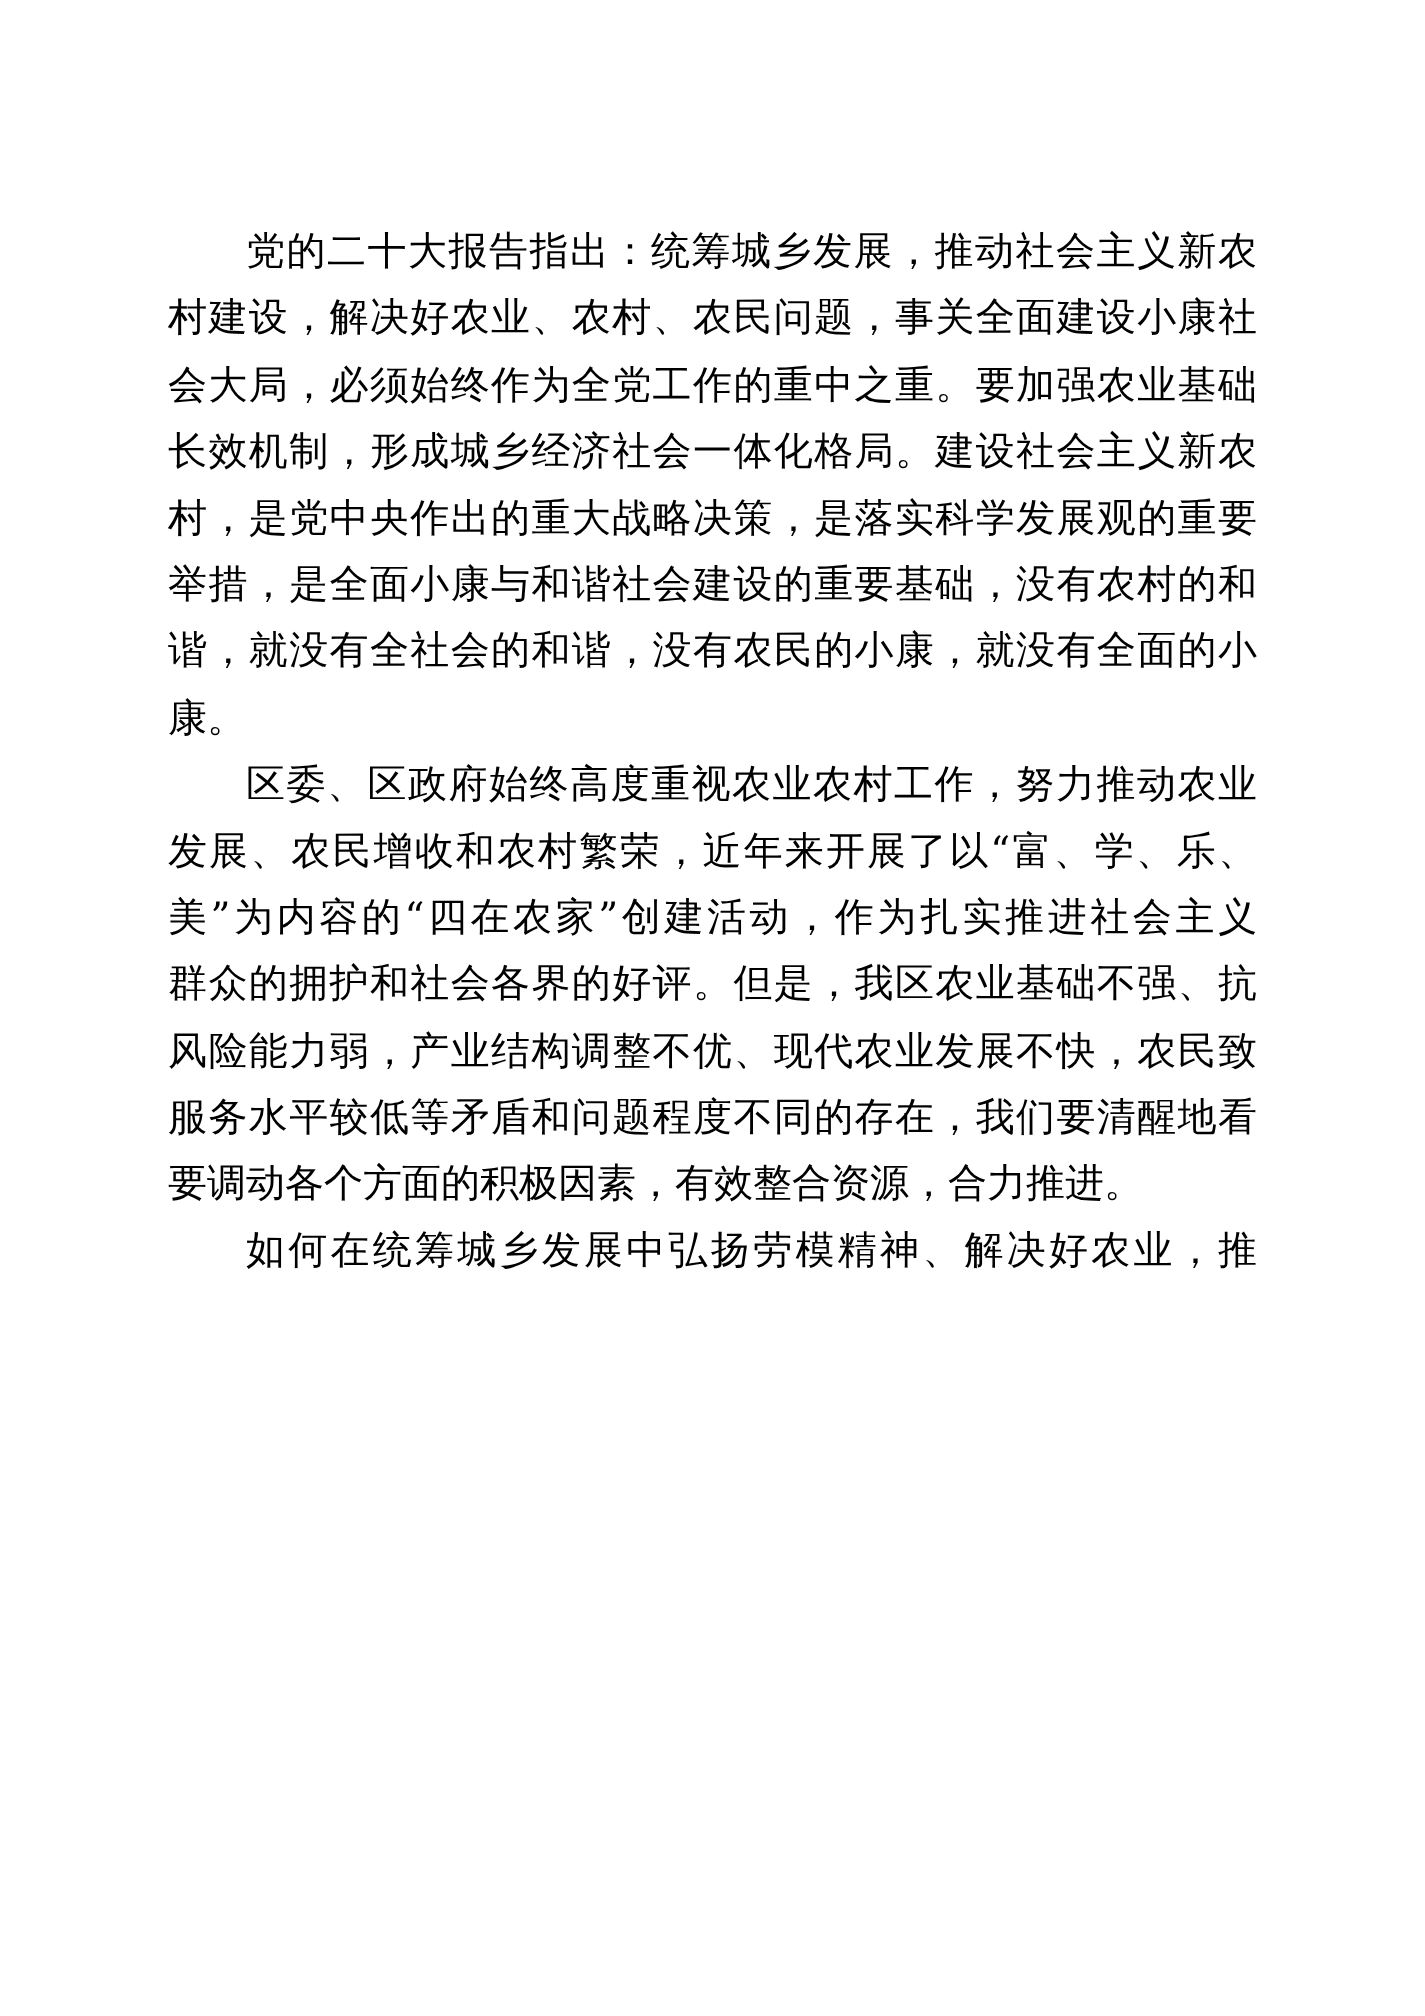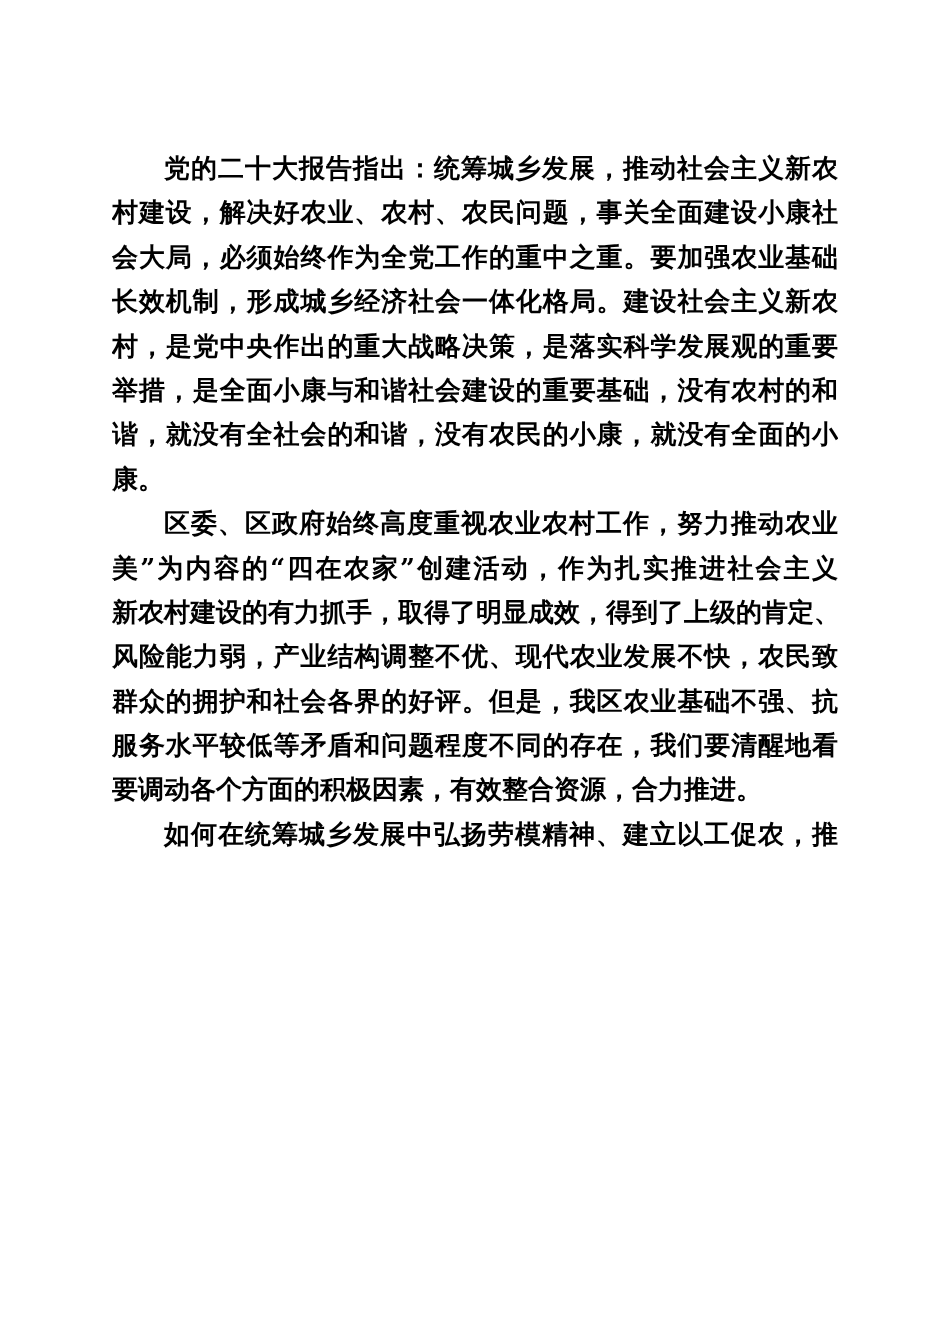--- a/index.html
+++ b/index.html
@@ -8,21 +8,20 @@
     background: #ffffff;
   }
   .page {
     position: relative;
     width: 950px;
     height: 1344px;
     background: #ffffff;
     color: #000000;
     font-family: "DejaVu Serif", serif;
     overflow: hidden;
-    font-weight: bold;
   }
   .text-block {
     position: absolute;
     left: 112px;
     top: 146px;
     width: 726px;
   }
   .paragraph {
     margin: 0;
     padding: 0;
@@ -54,24 +53,24 @@
         <div class="line">村建设，解决好农业、农村、农民问题，事关全面建设小康社</div>
         <div class="line">会大局，必须始终作为全党工作的重中之重。要加强农业基础</div>
         <div class="line">长效机制，形成城乡经济社会一体化格局。建设社会主义新农</div>
         <div class="line">村，是党中央作出的重大战略决策，是落实科学发展观的重要</div>
         <div class="line">举措，是全面小康与和谐社会建设的重要基础，没有农村的和</div>
         <div class="line">谐，就没有全社会的和谐，没有农民的小康，就没有全面的小</div>
         <div class="line para-last">康。</div>
       </div>
     <div class="paragraph">
         <div class="line first-line">区委、区政府始终高度重视农业农村工作，努力推动农业</div>
+        <div class="line">发展、农民增收和农村繁荣，近年来开展了以“富、学、乐、</div>
         <div class="line">美”为内容的“四在农家”创建活动，作为扎实推进社会主义</div>
-        <div class="line">新农村建设的有力抓手，取得了明显成效，得到了上级的肯定、</div>
+        <div class="line">群众的拥护和社会各界的好评。但是，我区农业基础不强、抗</div>
         <div class="line">风险能力弱，产业结构调整不优、现代农业发展不快，农民致</div>
-        <div class="line">群众的拥护和社会各界的好评。但是，我区农业基础不强、抗</div>
         <div class="line">服务水平较低等矛盾和问题程度不同的存在，我们要清醒地看</div>
         <div class="line para-last">要调动各个方面的积极因素，有效整合资源，合力推进。</div>
       </div>
     <div class="paragraph">
-        <div class="line first-line">如何在统筹城乡发展中弘扬劳模精神、建立以工促农，推</div>
+        <div class="line first-line">如何在统筹城乡发展中弘扬劳模精神、解决好农业，推</div>
       </div>
   </div>
 </div>
 
 </body></html>

